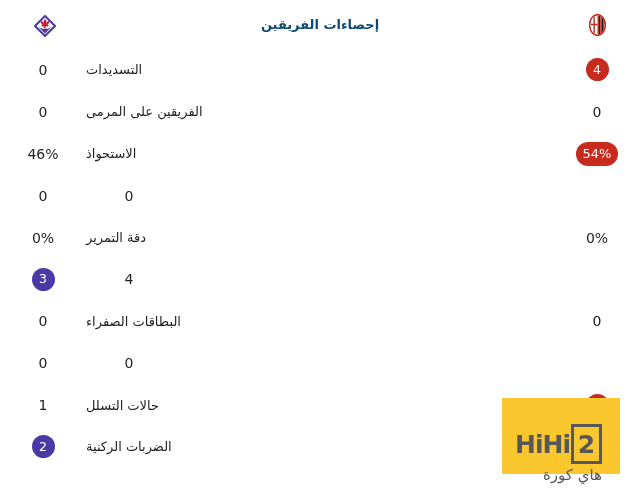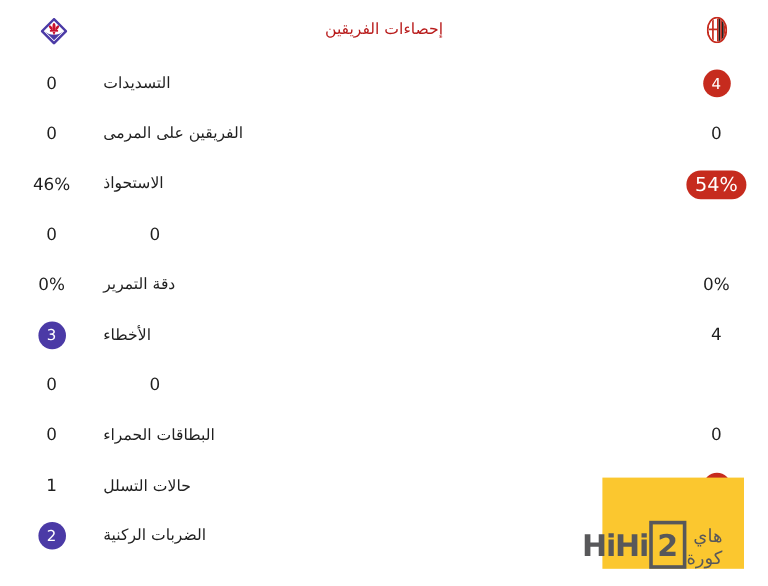--- a/index.html
+++ b/index.html
@@ -4,46 +4,46 @@
 <style>
   html,body{margin:0;padding:0;}
   body{
     width:640px;height:488px;background:#ffffff;position:relative;overflow:hidden;
     font-family:"DejaVu Sans", sans-serif;color:#1f1f1f;
   }
   
   .header{position:relative;height:49px;}
   .header .title{
     position:absolute;left:0;right:0;top:17px;text-align:center;
-    font-size:13px;color:#b91c1c;
+    font-size:13px;color:#0c4a6e;font-weight:bold;
   }
   .crest{position:absolute;}
   .crest-away{left:34px;top:15px;}
   .crest-home{left:589px;top:14px;}
   
   .rows{position:absolute;left:0;top:49px;right:0;}
   .stat-row{height:41.9px;display:flex;align-items:center;}
   .col-side{width:86px;text-align:center;font-size:14px;color:#1f1f1f;flex:0 0 86px;}
   .col-label{flex:1;text-align:left;font-size:13px;color:#1f1f1f;direction:rtl;}
   
   .badge{
     display:inline-flex;align-items:center;justify-content:center;
     color:#fff;font-size:12.5px;line-height:1;vertical-align:middle;
   }
   .red-circle{background:#C62B1E;width:23px;height:23px;border-radius:50%;}
   .purple-circle{background:#4B3AA6;width:23px;height:23px;border-radius:50%;}
-  .red-pill{background:#C62B1E;height:24px;min-width:24px;padding:0 7px;border-radius:13px;font-size:16px;}
+  .red-pill{background:#C62B1E;height:24px;min-width:24px;padding:0 7px;border-radius:13px;font-size:13px;}
   
   .watermark{
     position:absolute;left:502px;top:398px;width:118px;height:76px;
     background:#FBC72F;z-index:10;color:#58585A;
     display:flex;flex-direction:column;align-items:flex-end;justify-content:center;
     padding-right:0;box-sizing:border-box;
   }
-  .wm-inner{margin-right:18px;display:flex;flex-direction:row;align-items:flex-end;margin-top:36px;}
+  .wm-inner{margin-right:18px;display:flex;flex-direction:column;align-items:flex-end;margin-top:36px;}
   .wm-brand{display:flex;align-items:center;font-weight:700;font-size:25px;letter-spacing:-1px;}
   .wm-square{
     border:3px solid #58585A;width:25px;height:34px;margin-left:1px;
     display:flex;align-items:center;justify-content:center;letter-spacing:0;
   }
   .wm-arabic{font-size:15px;font-weight:400;direction:rtl;margin-top:2px;}
 </style>
 </head>
 <body>
 
@@ -107,32 +107,31 @@
   </div>
 
   <div class="stat-row">
     <div class="col-side">0%</div>
     <div class="col-label">دقة التمرير</div>
     <div class="col-side">0%</div>
   </div>
 
   <div class="stat-row">
     <div class="col-side"><span class="badge purple-circle">3</span></div>
-    <div class="col-label">الأخطاء</div>
     <div class="col-side">4</div>
   </div>
 
   <div class="stat-row">
     <div class="col-side">0</div>
+    <div class="col-label">البطاقات الصفراء</div>
     <div class="col-side">0</div>
   </div>
 
   <div class="stat-row">
     <div class="col-side">0</div>
-    <div class="col-label">البطاقات الحمراء</div>
     <div class="col-side">0</div>
   </div>
 
   <div class="stat-row">
     <div class="col-side">1</div>
     <div class="col-label">حالات التسلل</div>
     <div class="col-side"><span class="badge red-circle"></span></div>
   </div>
 
   <div class="stat-row">

